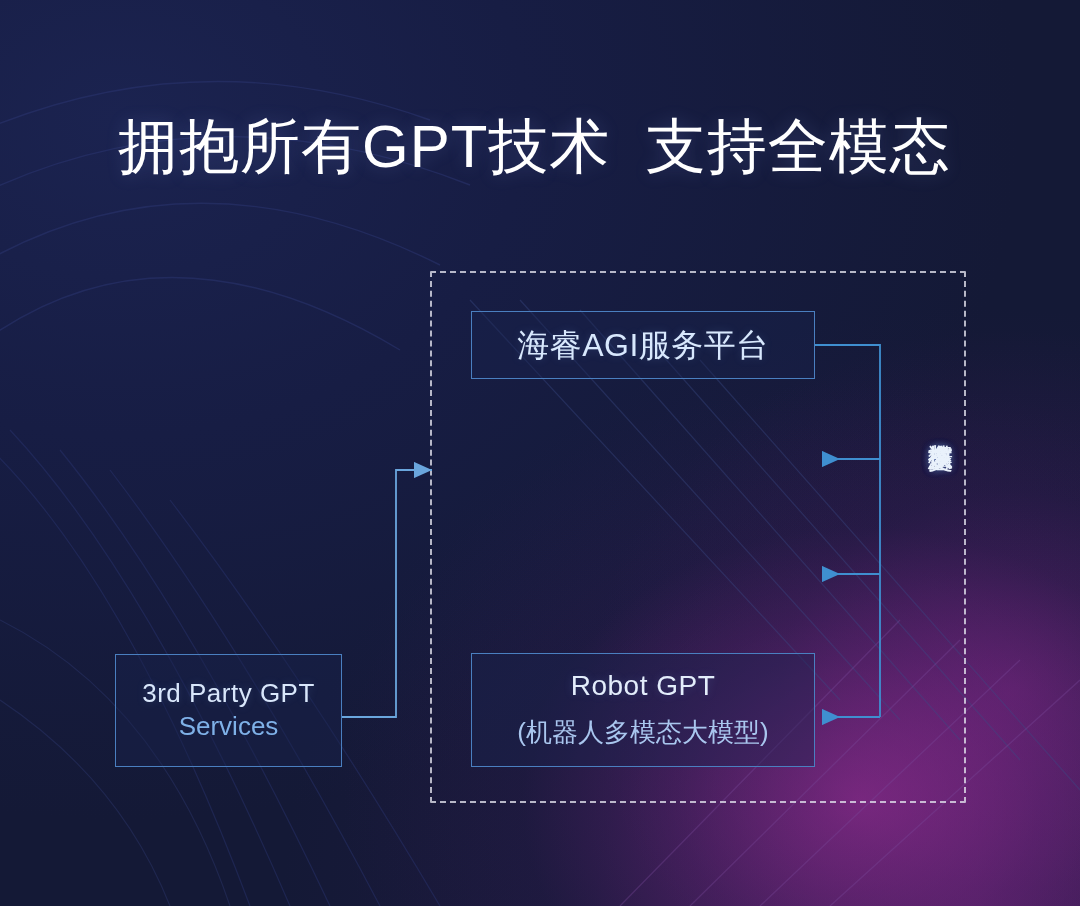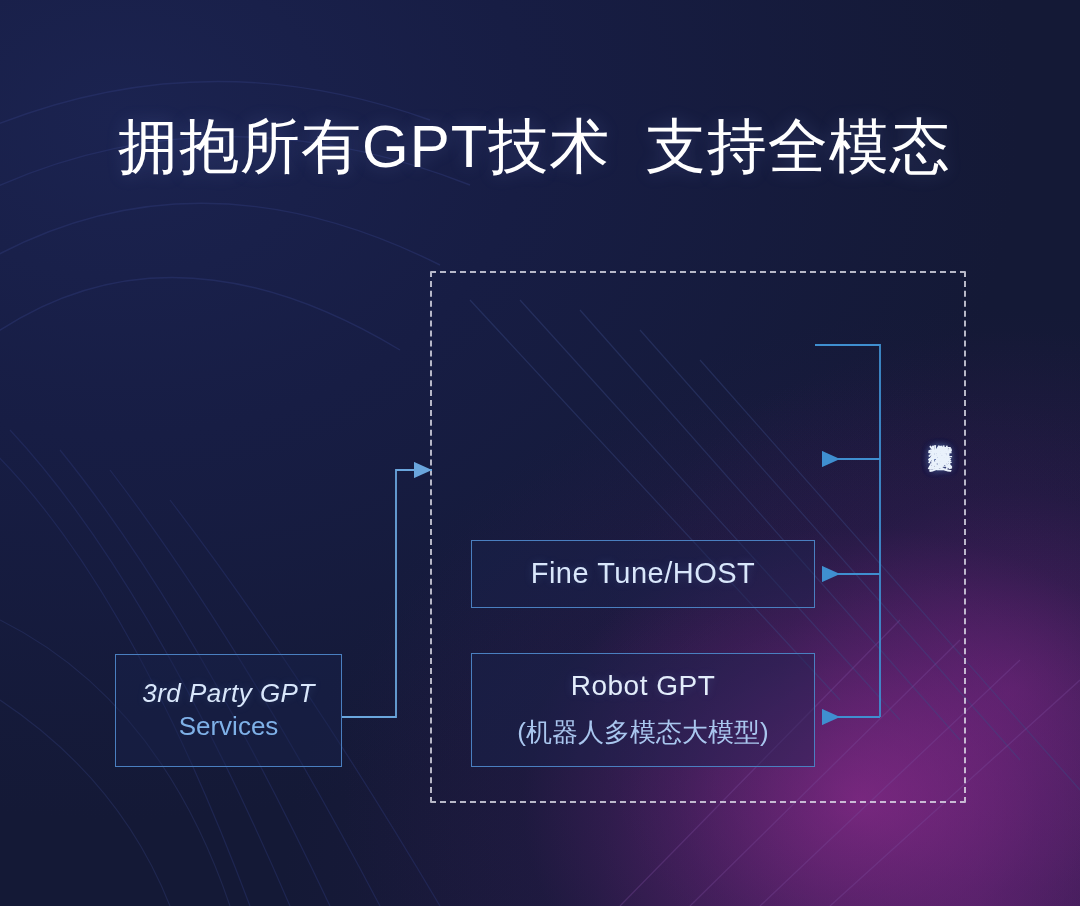--- a/index.html
+++ b/index.html
@@ -75,21 +75,21 @@
     color:#d9e7fb;
     letter-spacing:0.5px;
     white-space:nowrap;
     text-shadow:0 0 10px rgba(120,170,255,0.20);
   }
   #node-platform .node-title { font-size:32px; color:#d8e8fd; }
   #node-prompt   .node-title { font-size:29px; }
   #node-finetune .node-title { font-size:29px; }
   #node-robot    .node-title { font-size:28px; color:#e3edfb; }
   #node-robot    .node-sub   { font-size:26px; color:#a9c6ee; margin-top:12px; white-space:nowrap; }
-  #node-thirdparty .node-title { font-size:26px; color:#d9e7fb;font-style:italic; }
+  #node-thirdparty .node-title { font-size:26px; color:#d9e7fb; }
   #node-thirdparty .node-sub   { font-size:26px; color:#7fb1e8; margin-top:2px; }
 
   
   .vlabel {
     position:absolute;
     left:912px; top:425px;
     width:44px;
     font-size:25px;
     line-height:1.22;
     color:#e9f1fb;
@@ -167,25 +167,25 @@
         <path d="M 880 574 L 822 574" marker-end="url(#arrL)"></path>
         <path d="M 880 717 L 822 717" marker-end="url(#arrL)"></path>
       </g>
 
       <g fill="none" stroke="#6aa6dd" stroke-width="1.8">
         <path d="M 342 717 L 396 717 L 396 470 L 432 470" marker-end="url(#arrR)"></path>
       </g>
     </svg>
   </div>
 
+  <div class="node lt" id="node-platform">
+    <div class="node-title">海睿AGI服务平台</div>
+  </div>
 
 
-  <div class="node lt" id="node-finetune">
-    <div class="node-title">Fine Tune/HOST</div>
-  </div>
 
   <div class="node lt" id="node-robot">
     <div class="node-title">Robot GPT</div>
     <div class="node-sub">(机器人多模态大模型)</div>
   </div>
 
   <div class="node lt" id="node-thirdparty">
     <div class="node-title">3rd Party GPT</div>
     <div class="node-sub">Services</div>
   </div>

